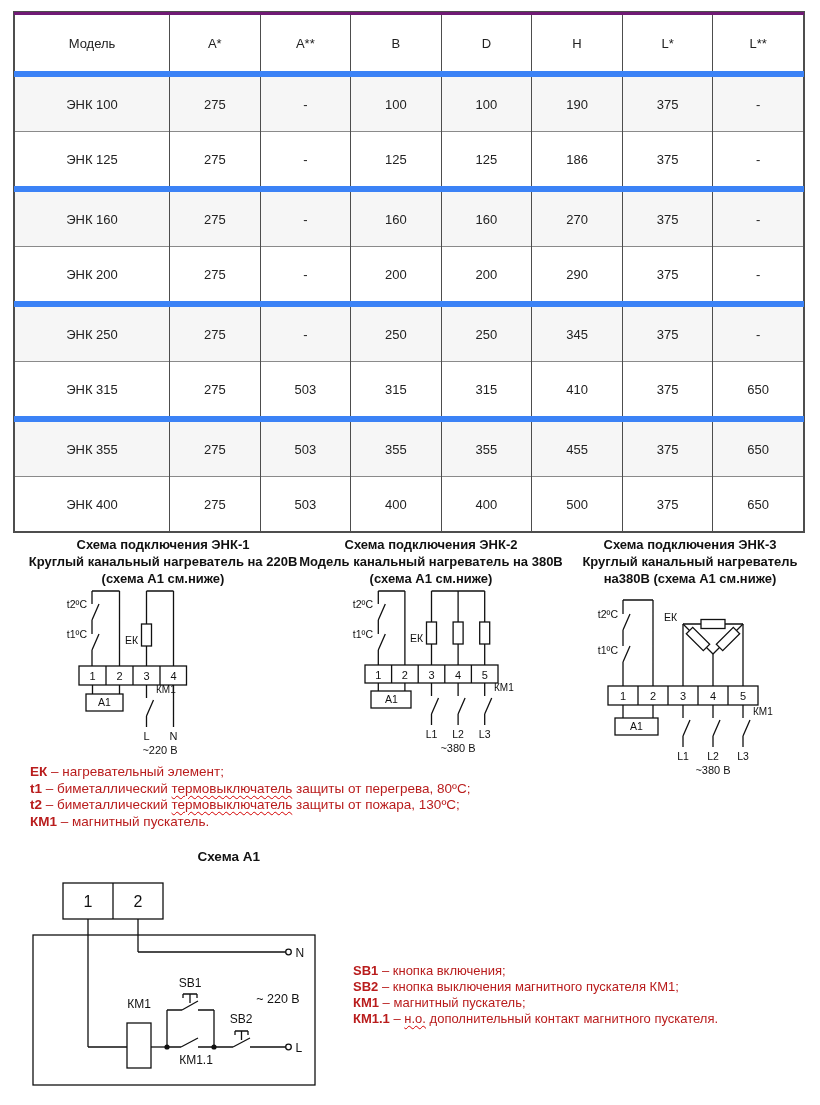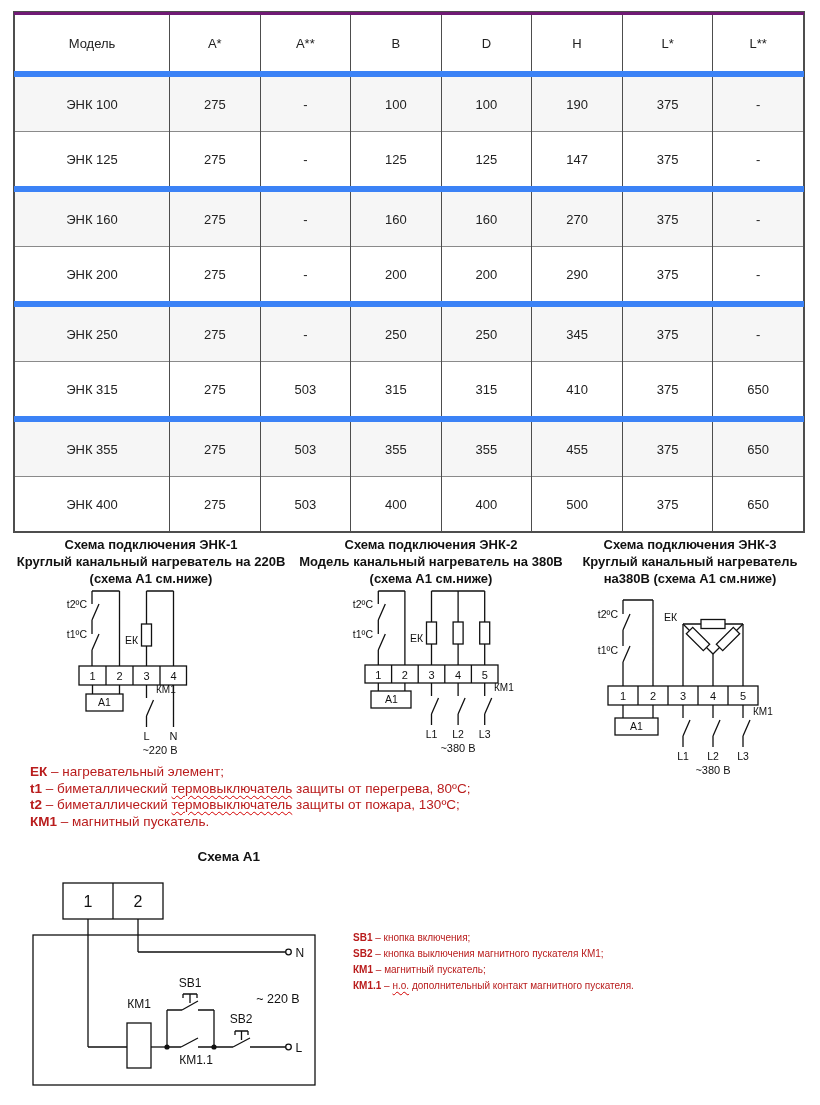--- a/index.html
+++ b/index.html
@@ -74,21 +74,21 @@
         <td>190</td>
         <td>375</td>
         <td>-</td>
       </tr>
       <tr>
         <td>ЭНК 125</td>
         <td>275</td>
         <td>-</td>
         <td>125</td>
         <td>125</td>
-        <td>147</td>
+        <td>186</td>
         <td>375</td>
         <td>-</td>
       </tr>
       <tr class="gray">
         <td>ЭНК 160</td>
         <td>275</td>
         <td>-</td>
         <td>160</td>
         <td>160</td>
         <td>270</td>
@@ -141,21 +141,21 @@
         <td>503</td>
         <td>400</td>
         <td>400</td>
         <td>500</td>
         <td>375</td>
         <td>650</td>
       </tr>
     </tbody>
   </table>
 
-  <div class="dtitle" style="left:6px;top:536px;width:290px;">
+  <div class="dtitle" style="left:18px;top:536px;width:290px;">
     <span>Схема подключения ЭНК-1</span>
     <span>Круглый канальный нагреватель на 220В</span>
     <span>(схема А1 см.ниже)</span>
   </div>
   <div class="dtitle" style="left:295px;top:536px;width:272px;">
     <span>Схема подключения ЭНК-2</span>
     <span>Модель канальный нагреватель на 380В</span>
     <span>(схема А1 см.ниже)</span>
   </div>
   <div class="dtitle" style="left:562px;top:536px;width:256px;">
@@ -286,20 +286,20 @@
     <text x="108" y="35" font-size="16" text-anchor="middle">2</text>
     <text x="265.5" y="84.5" font-size="12">N</text>
     <text x="265.5" y="179.5" font-size="12">L</text>
     <text x="109" y="136" font-size="12" text-anchor="middle">КМ1</text>
     <text x="160" y="115" font-size="12" text-anchor="middle">SB1</text>
     <text x="211" y="151" font-size="12" text-anchor="middle">SB2</text>
     <text x="166" y="192" font-size="12" text-anchor="middle">КМ1.1</text>
     <text x="248" y="131" font-size="12.5" text-anchor="middle">~ 220 В</text>
   </svg>
 
-  <div class="legend" style="left:353px;top:930px;font-size:10px;line-height:16px;">
+  <div class="legend" style="left:353px;top:963px;font-size:13px;line-height:16px;">
     <div><b>SB1</b><span> – </span><span>кнопка включения;</span><span class="wavy"></span><span></span></div>
     <div><b>SB2</b><span> – </span><span>кнопка выключения магнитного пускателя КМ1;</span><span class="wavy"></span><span></span></div>
     <div><b>КМ1</b><span> – </span><span>магнитный пускатель;</span><span class="wavy"></span><span></span></div>
     <div><b>КМ1.1</b><span> – </span><span></span><span class="wavy">н.о.</span><span> дополнительный контакт магнитного пускателя.</span></div>
   </div>
 
 </div>
 
 </body></html>

